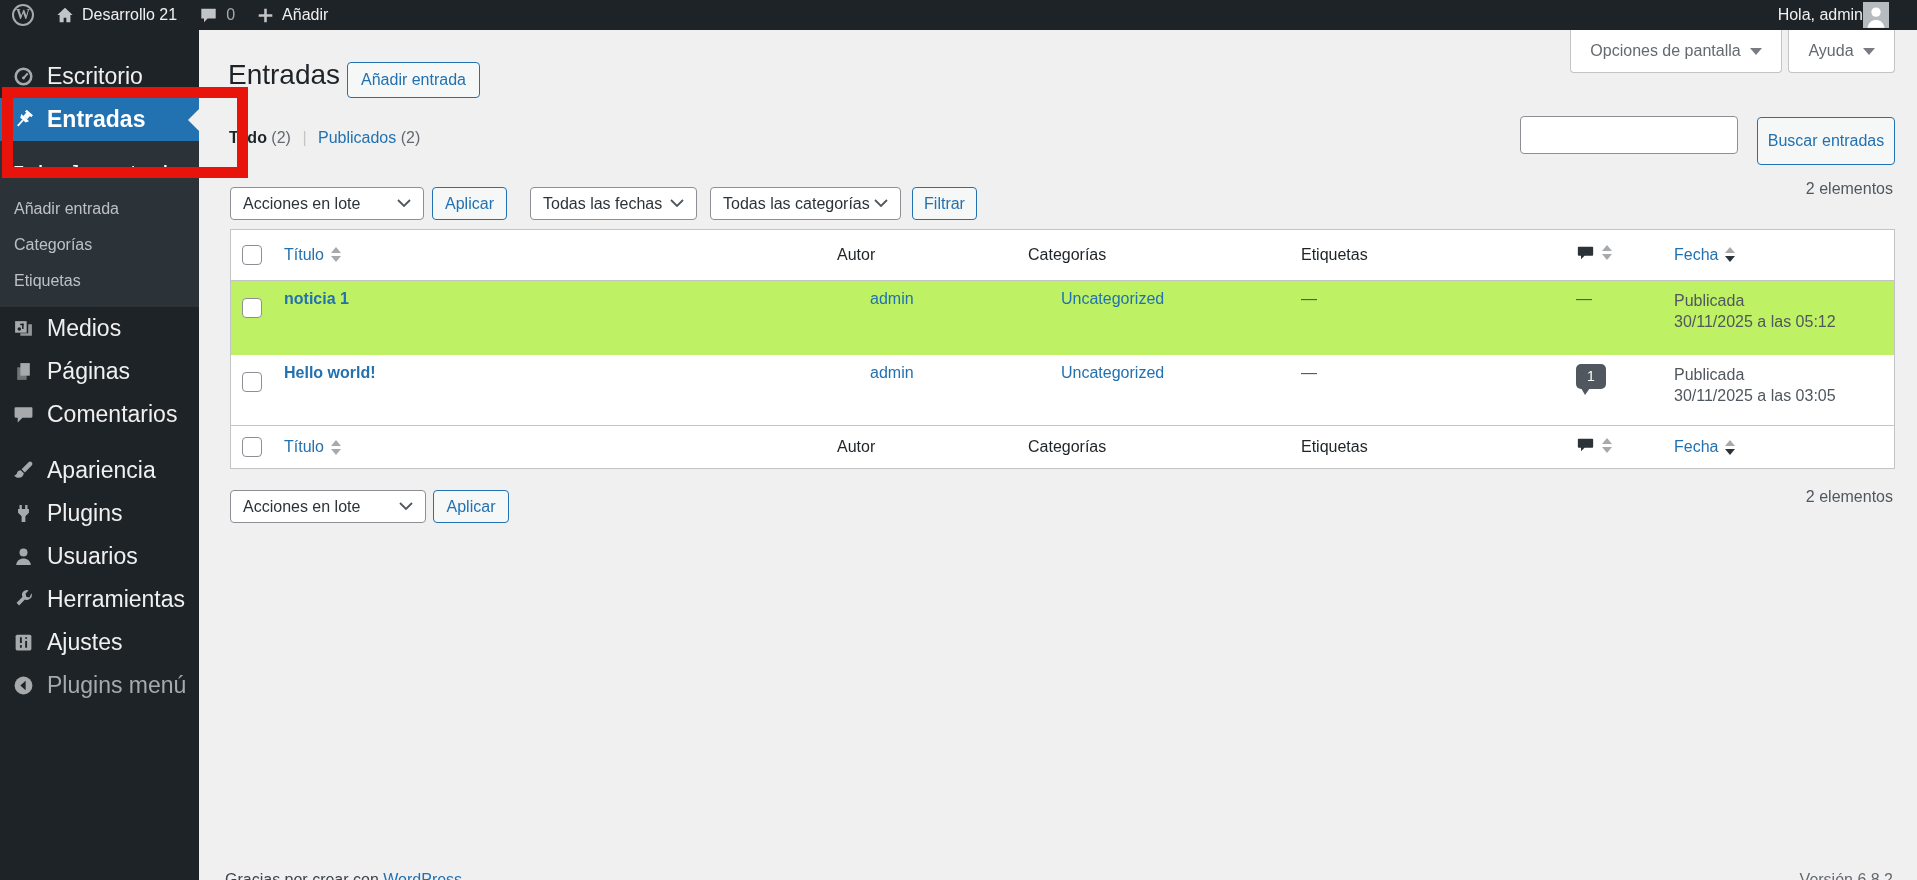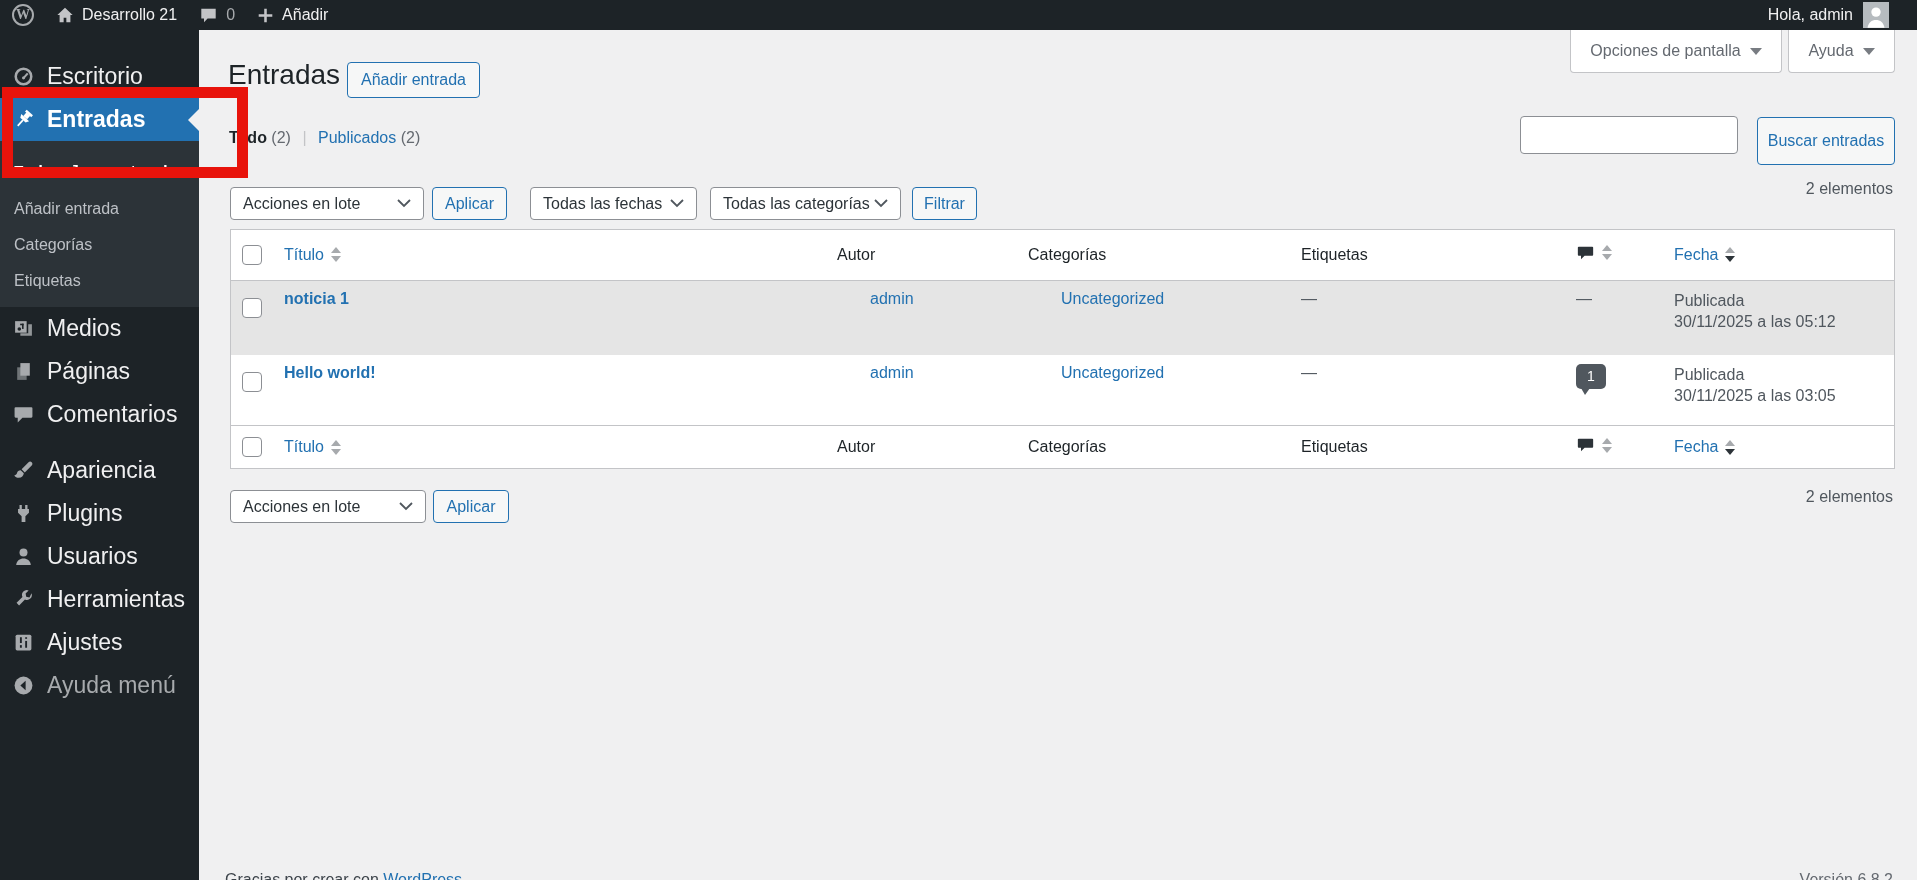--- a/index.html
+++ b/index.html
@@ -10,21 +10,21 @@
   
   .adminbar { position:absolute; left:0; top:0; width:1917px; height:30px;
     background:#1d2327; display:flex; align-items:center; color:#f0f0f1;
     font-size:16px; z-index:40; }
   .ab-left { display:flex; align-items:center; gap:22px; padding-left:12px; }
   .ab-item { display:flex; align-items:center; gap:8px; cursor:pointer; }
   .wp-logo-circle { width:22px; height:22px; border:2px solid #a7aaad; border-radius:50%;
     display:flex; align-items:center; justify-content:center; color:#a7aaad;
     font-family:"Liberation Serif", serif; font-weight:bold; font-size:14px; }
   .ab-count { color:#a7aaad; }
-  .ab-right { margin-left:auto; display:flex; align-items:center; gap:10px; padding-right:28px; }
+  .ab-right { margin-left:auto; display:flex; align-items:center; padding-right:28px; }
   .avatar { width:26px; height:26px; background:#b6bbbf; display:flex; align-items:flex-end;
     justify-content:center; overflow:hidden; }
 
   
   .sidebar { position:absolute; left:0; top:30px; width:199px; height:850px;
     background:#1d2327; padding-top:25px; z-index:10; }
   .menu-item { height:43px; display:flex; align-items:center; gap:13px; padding-left:12px;
     color:#f0f0f1; font-size:23px; cursor:pointer; position:relative; }
   .menu-item .mi-icon { width:22px; height:22px; color:#a7aaad; flex:0 0 22px;
     display:flex; align-items:center; justify-content:center; }
@@ -92,21 +92,21 @@
     right:24px; }
   .count-top { top:180px; } .count-bot { top:488px; }
 
   
   .posts-table { position:absolute; left:230px; top:229px; width:1665px; height:240px;
     background:#fff; border:1px solid #c3c4c7; display:flex; flex-direction:column; }
   .trow { display:grid; grid-template-columns:53px 553px 191px 273px 275px 98px 1fr; }
   .thead { height:51px; align-items:center; border-bottom:1px solid #c3c4c7; }
   .tfoot-h { height:43px; align-items:center; border-top:1px solid #c3c4c7; margin-top:auto; }
   .tr-data { align-items:start; }
-  .tr-1 { height:75px; background:#e5e5e5; }
+  .tr-1 { height:75px; background:#bef264; }
   .tr-2 { height:70px; background:#fff; }
   .cell { font-size:16px; color:#1d2327; padding-right:8px; }
   .tr-data .cell { padding-top:9px; }
   .cb { width:20px; height:20px; background:#fff; border:1px solid #8c8f94;
     border-radius:4px; margin-left:11px; cursor:pointer; }
   .tr-data .cb { margin-top:8px; }
   .col-header-link { color:#2271b1; text-decoration:none; display:inline-flex;
     align-items:center; gap:7px; cursor:pointer; }
   .sort-arrows { display:inline-flex; flex-direction:column; gap:3px; }
   .sa-up { width:0; height:0; border-left:5px solid transparent; border-right:5px solid transparent;
@@ -301,21 +301,21 @@
     <span>Ajustes</span>
   </div>
 
   <div class="menu-item">
     <span class="mi-icon">
       <svg width="21" height="21" viewBox="0 0 20 20">
           <circle cx="10" cy="10" r="8.5" fill="#a7aaad"></circle>
           <path d="M12 5.5 7 10l5 4.5z" fill="#1d2327"></path>
         </svg>
     </span>
-    <span class="collapse-label">Ayuda menú</span>
+    <span class="collapse-label">Plugins menú</span>
   </div>
 </div>
 
 <div class="content-bg"></div>
 
 <div class="screen-tab tab-opciones">
   <span>Opciones de pantalla</span>
   <span class="caret-down"></span>
 </div>
 <div class="screen-tab tab-ayuda">

